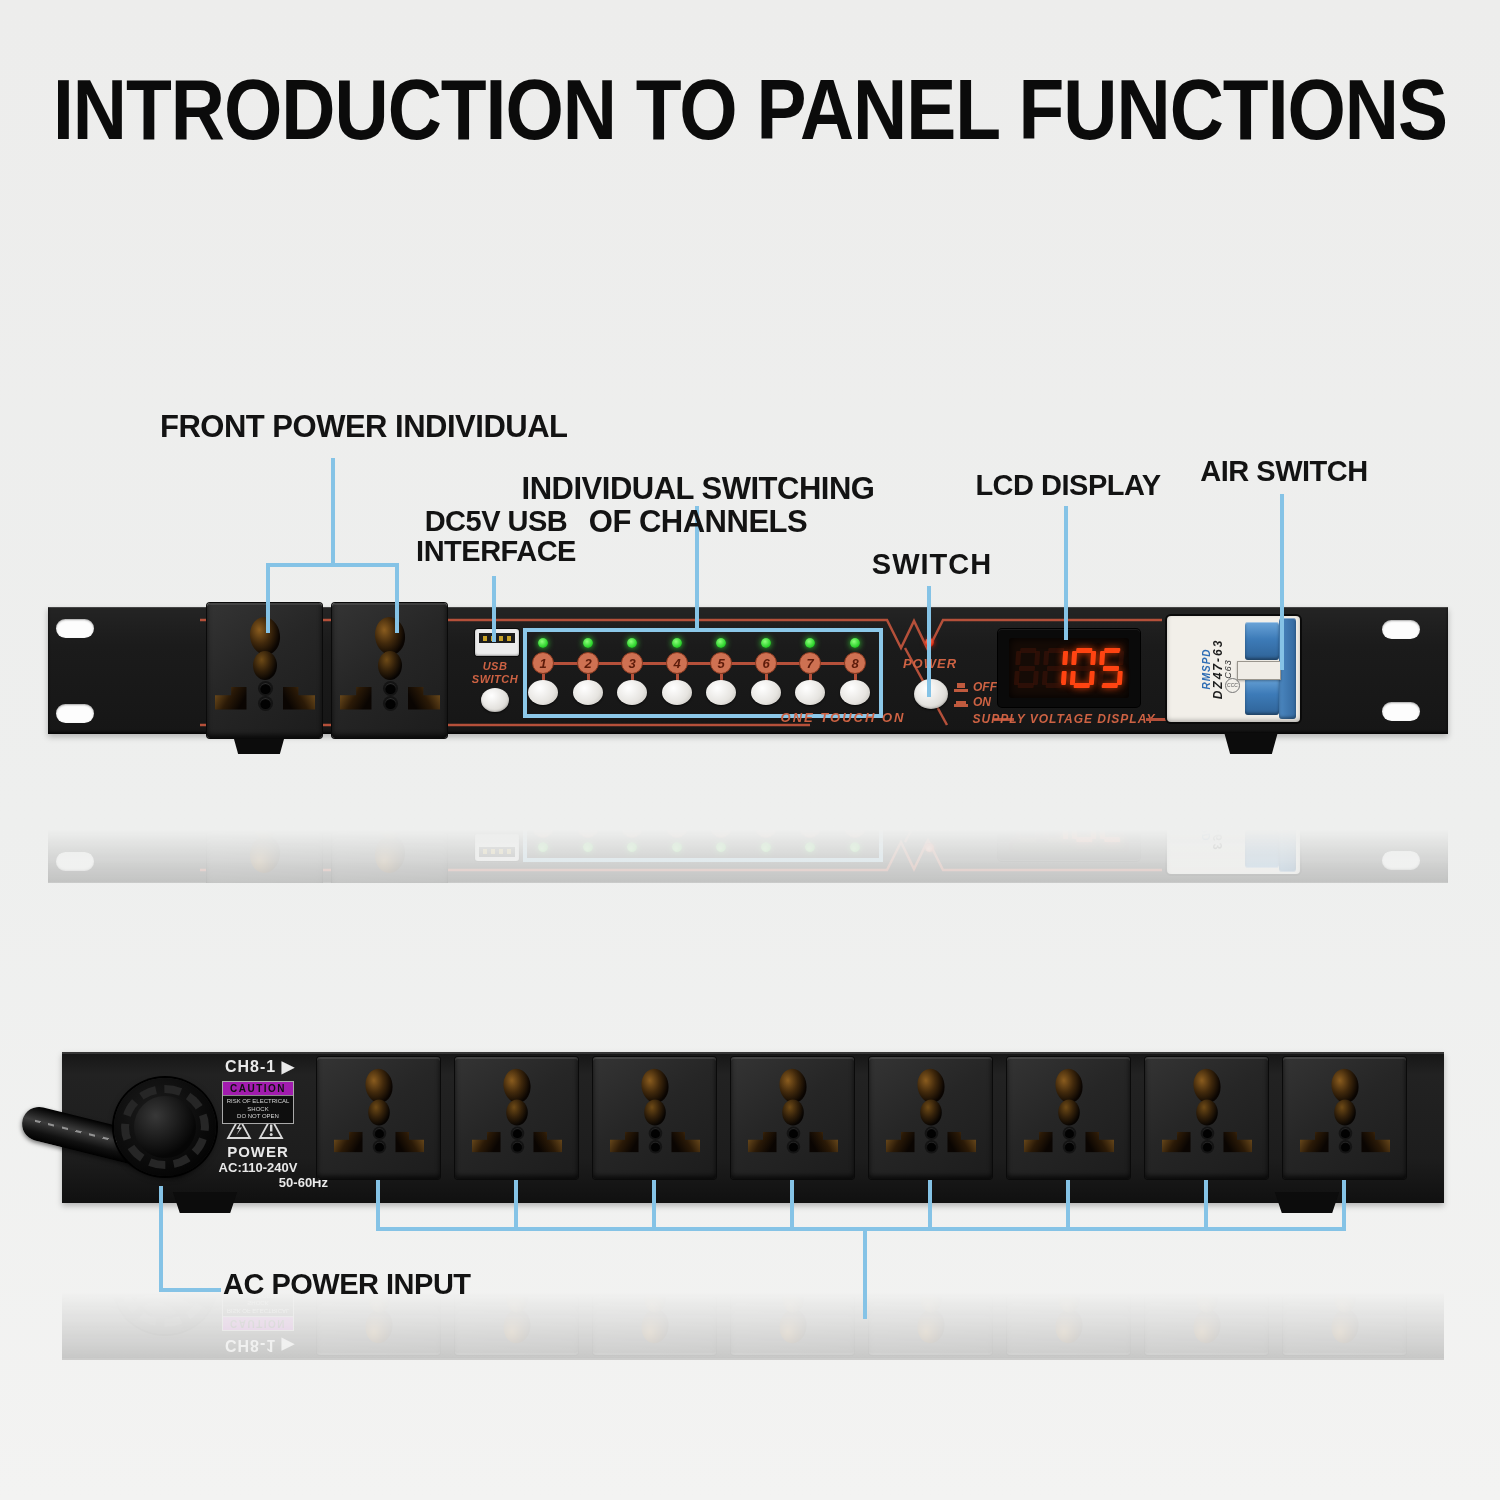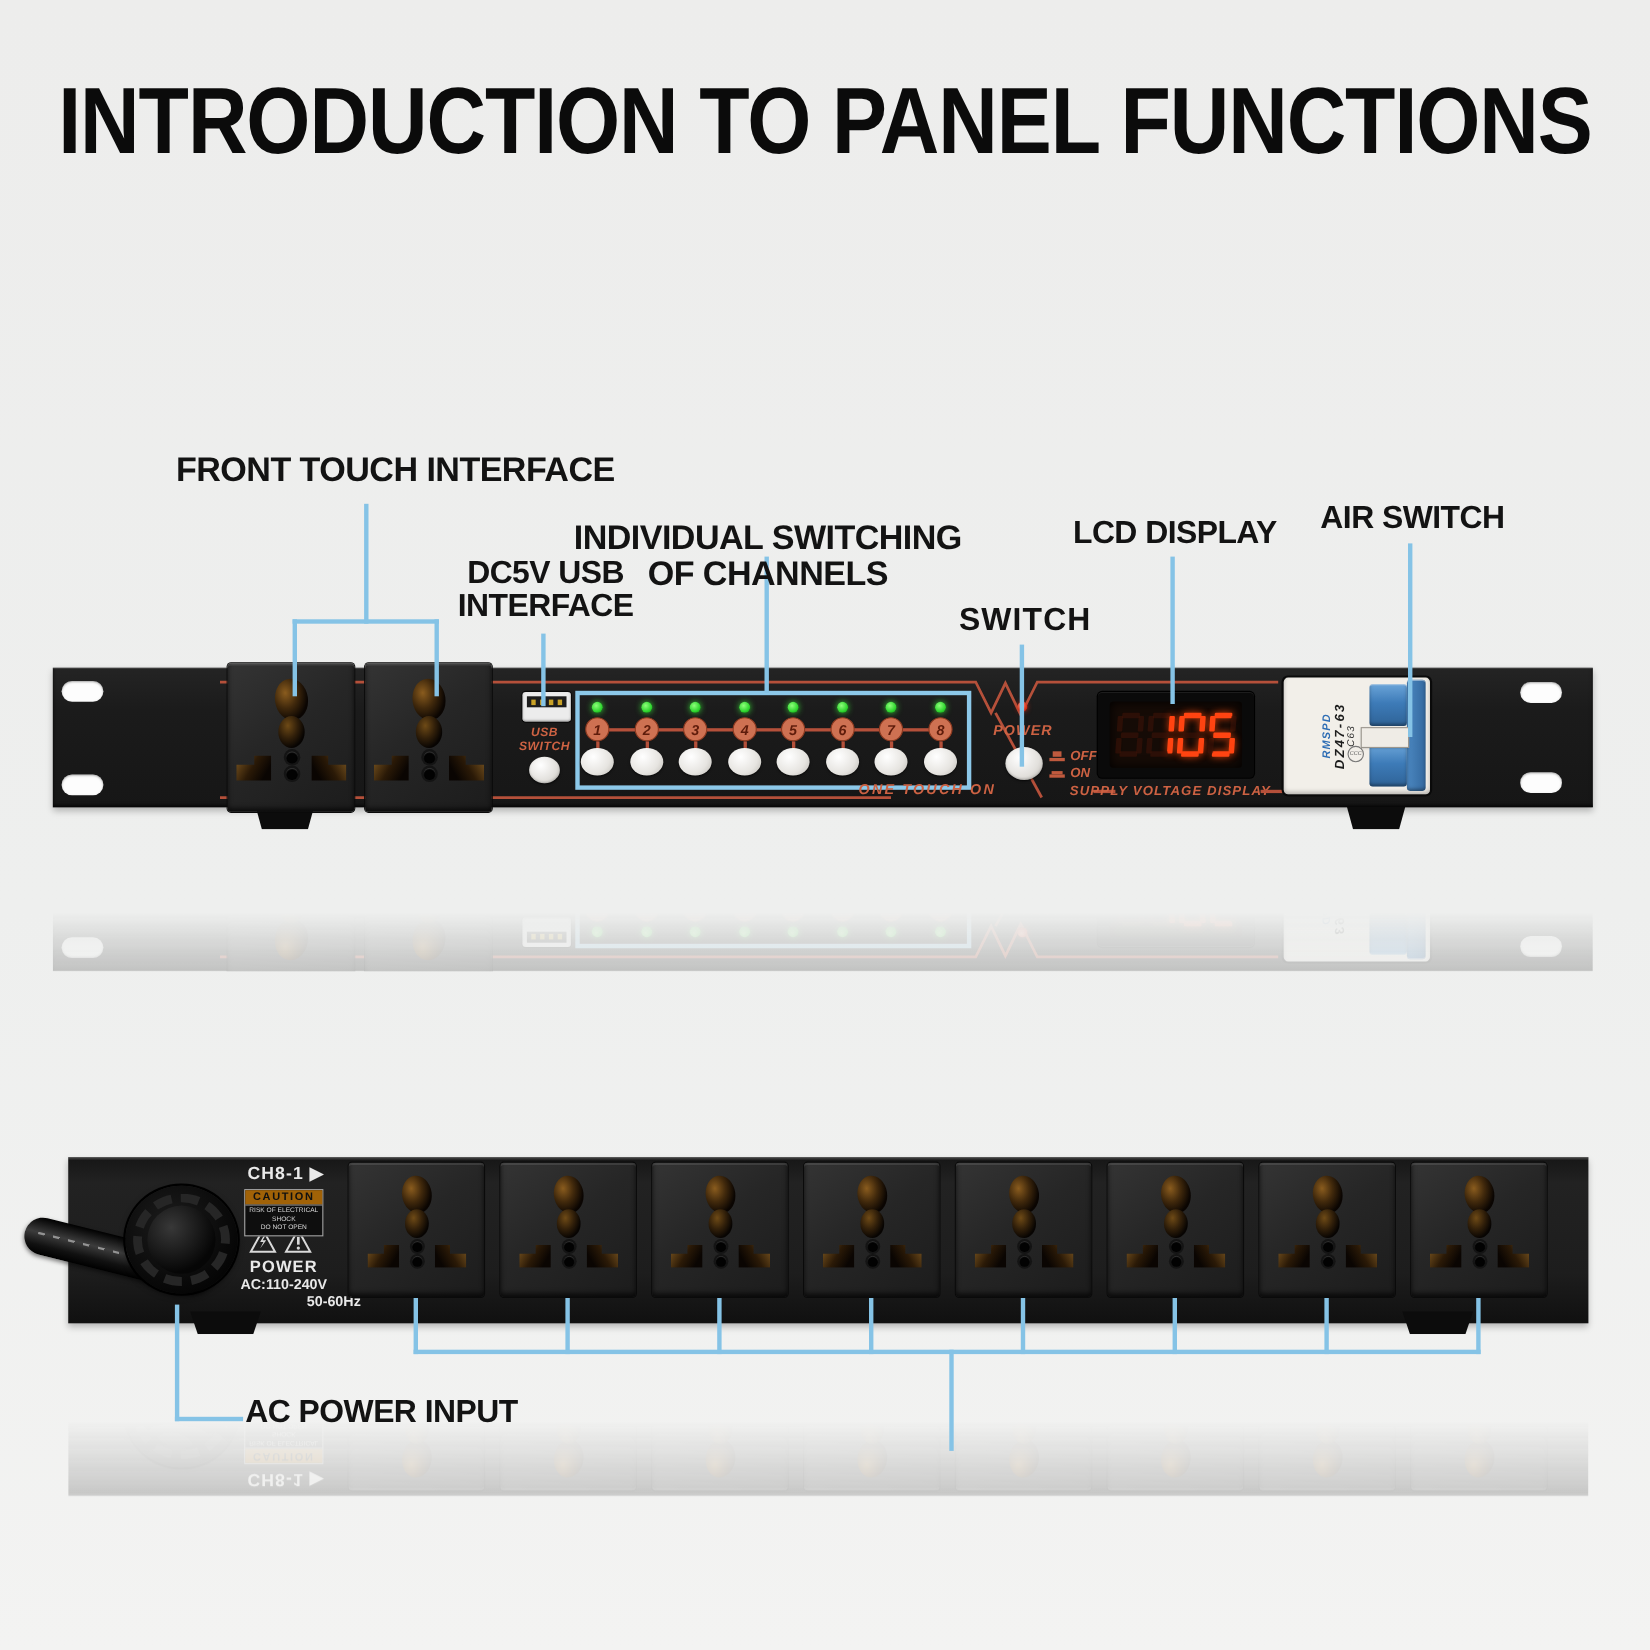--- a/index.html
+++ b/index.html
@@ -101,21 +101,21 @@
   .ccc{position:absolute;left:58px;top:62px;width:13px;height:13px;border:1px solid #777;border-radius:50%;
        font-size:5px;color:#555;text-align:center;line-height:13px;}
   .bh{position:absolute;background:linear-gradient(180deg,#6aa4d8,#3d7bb8 45%,#2f6397);
       box-shadow:inset 0 1px 0 rgba(255,255,255,.4),inset 0 -2px 3px rgba(0,0,0,.35);}
   .lever{position:absolute;left:70px;top:45px;width:42px;height:17px;background:#efece6;
          border:1px solid #9a968e;box-shadow:0 1px 2px rgba(0,0,0,.3);}
 
   
   .rr-txt{position:absolute;color:#e9e9e9;font-weight:bold;white-space:nowrap;}
   .caution{position:absolute;left:160px;top:29px;width:70px;border:1px solid #a9a9a9;background:#0e0e0e;z-index:3;}
-  .caution .hd{background:#a16207;color:#101010;font-size:10px;font-weight:bold;text-align:center;
+  .caution .hd{background:#a21caf;color:#101010;font-size:10px;font-weight:bold;text-align:center;
                letter-spacing:1.5px;padding:1px 0;}
   .caution .bd{color:#d6d6d6;font-size:6px;text-align:center;line-height:1.25;padding:2px 1px;border-top:1px solid #888;}
   .tri{position:absolute;top:64px;width:26px;height:24px;}
   .gland{position:absolute;left:52px;top:26px;width:102px;height:98px;border-radius:50%;
          background:radial-gradient(circle at 40% 35%,#1c1c1c,#050505 75%);
          box-shadow:0 0 0 2px #000,0 2px 6px rgba(0,0,0,.6);z-index:3;}
   .gland .ring{position:absolute;left:7px;top:7px;width:88px;height:84px;border-radius:50%;
          border:8px dashed #262626;box-sizing:border-box;}
   .gland .core{position:absolute;left:20px;top:18px;width:62px;height:62px;border-radius:50%;
          background:radial-gradient(circle at 35% 32%,#383838,#060606 70%);}
@@ -125,21 +125,21 @@
   .cable::after{content:"";position:absolute;left:12px;top:14px;width:120px;height:2px;
          background:repeating-linear-gradient(90deg,rgba(255,255,255,.45) 0 6px,transparent 6px 14px);}
 </style>
 </head>
 <body>
 
 <div id="stage">
 
   <div class="title">INTRODUCTION TO PANEL FUNCTIONS</div>
 
-  <div class="lbl" style="left:160px;top:411px;font-size:31px;">FRONT TOUCH INTERFACE</div>
+  <div class="lbl" style="left:160px;top:411px;font-size:31px;">FRONT POWER INDIVIDUAL</div>
   <div class="lbl ctr" style="left:448px;top:441px;width:500px;font-size:31px;margin-top:32px;">
     <div>INDIVIDUAL SWITCHING</div>
     <div>OF CHANNELS</div>
   </div>
   <div class="lbl ctr" style="left:346px;top:506px;width:300px;font-size:29px;">
     <div>DC5V USB</div>
     <div>INTERFACE</div>
   </div>
   <div class="lbl ctr" style="left:832px;top:549px;width:200px;font-size:29px;letter-spacing:1px;">SWITCH</div>
   <div class="lbl ctr" style="left:938px;top:470px;width:260px;font-size:29px;text-align:center;">LCD DISPLAY</div>

